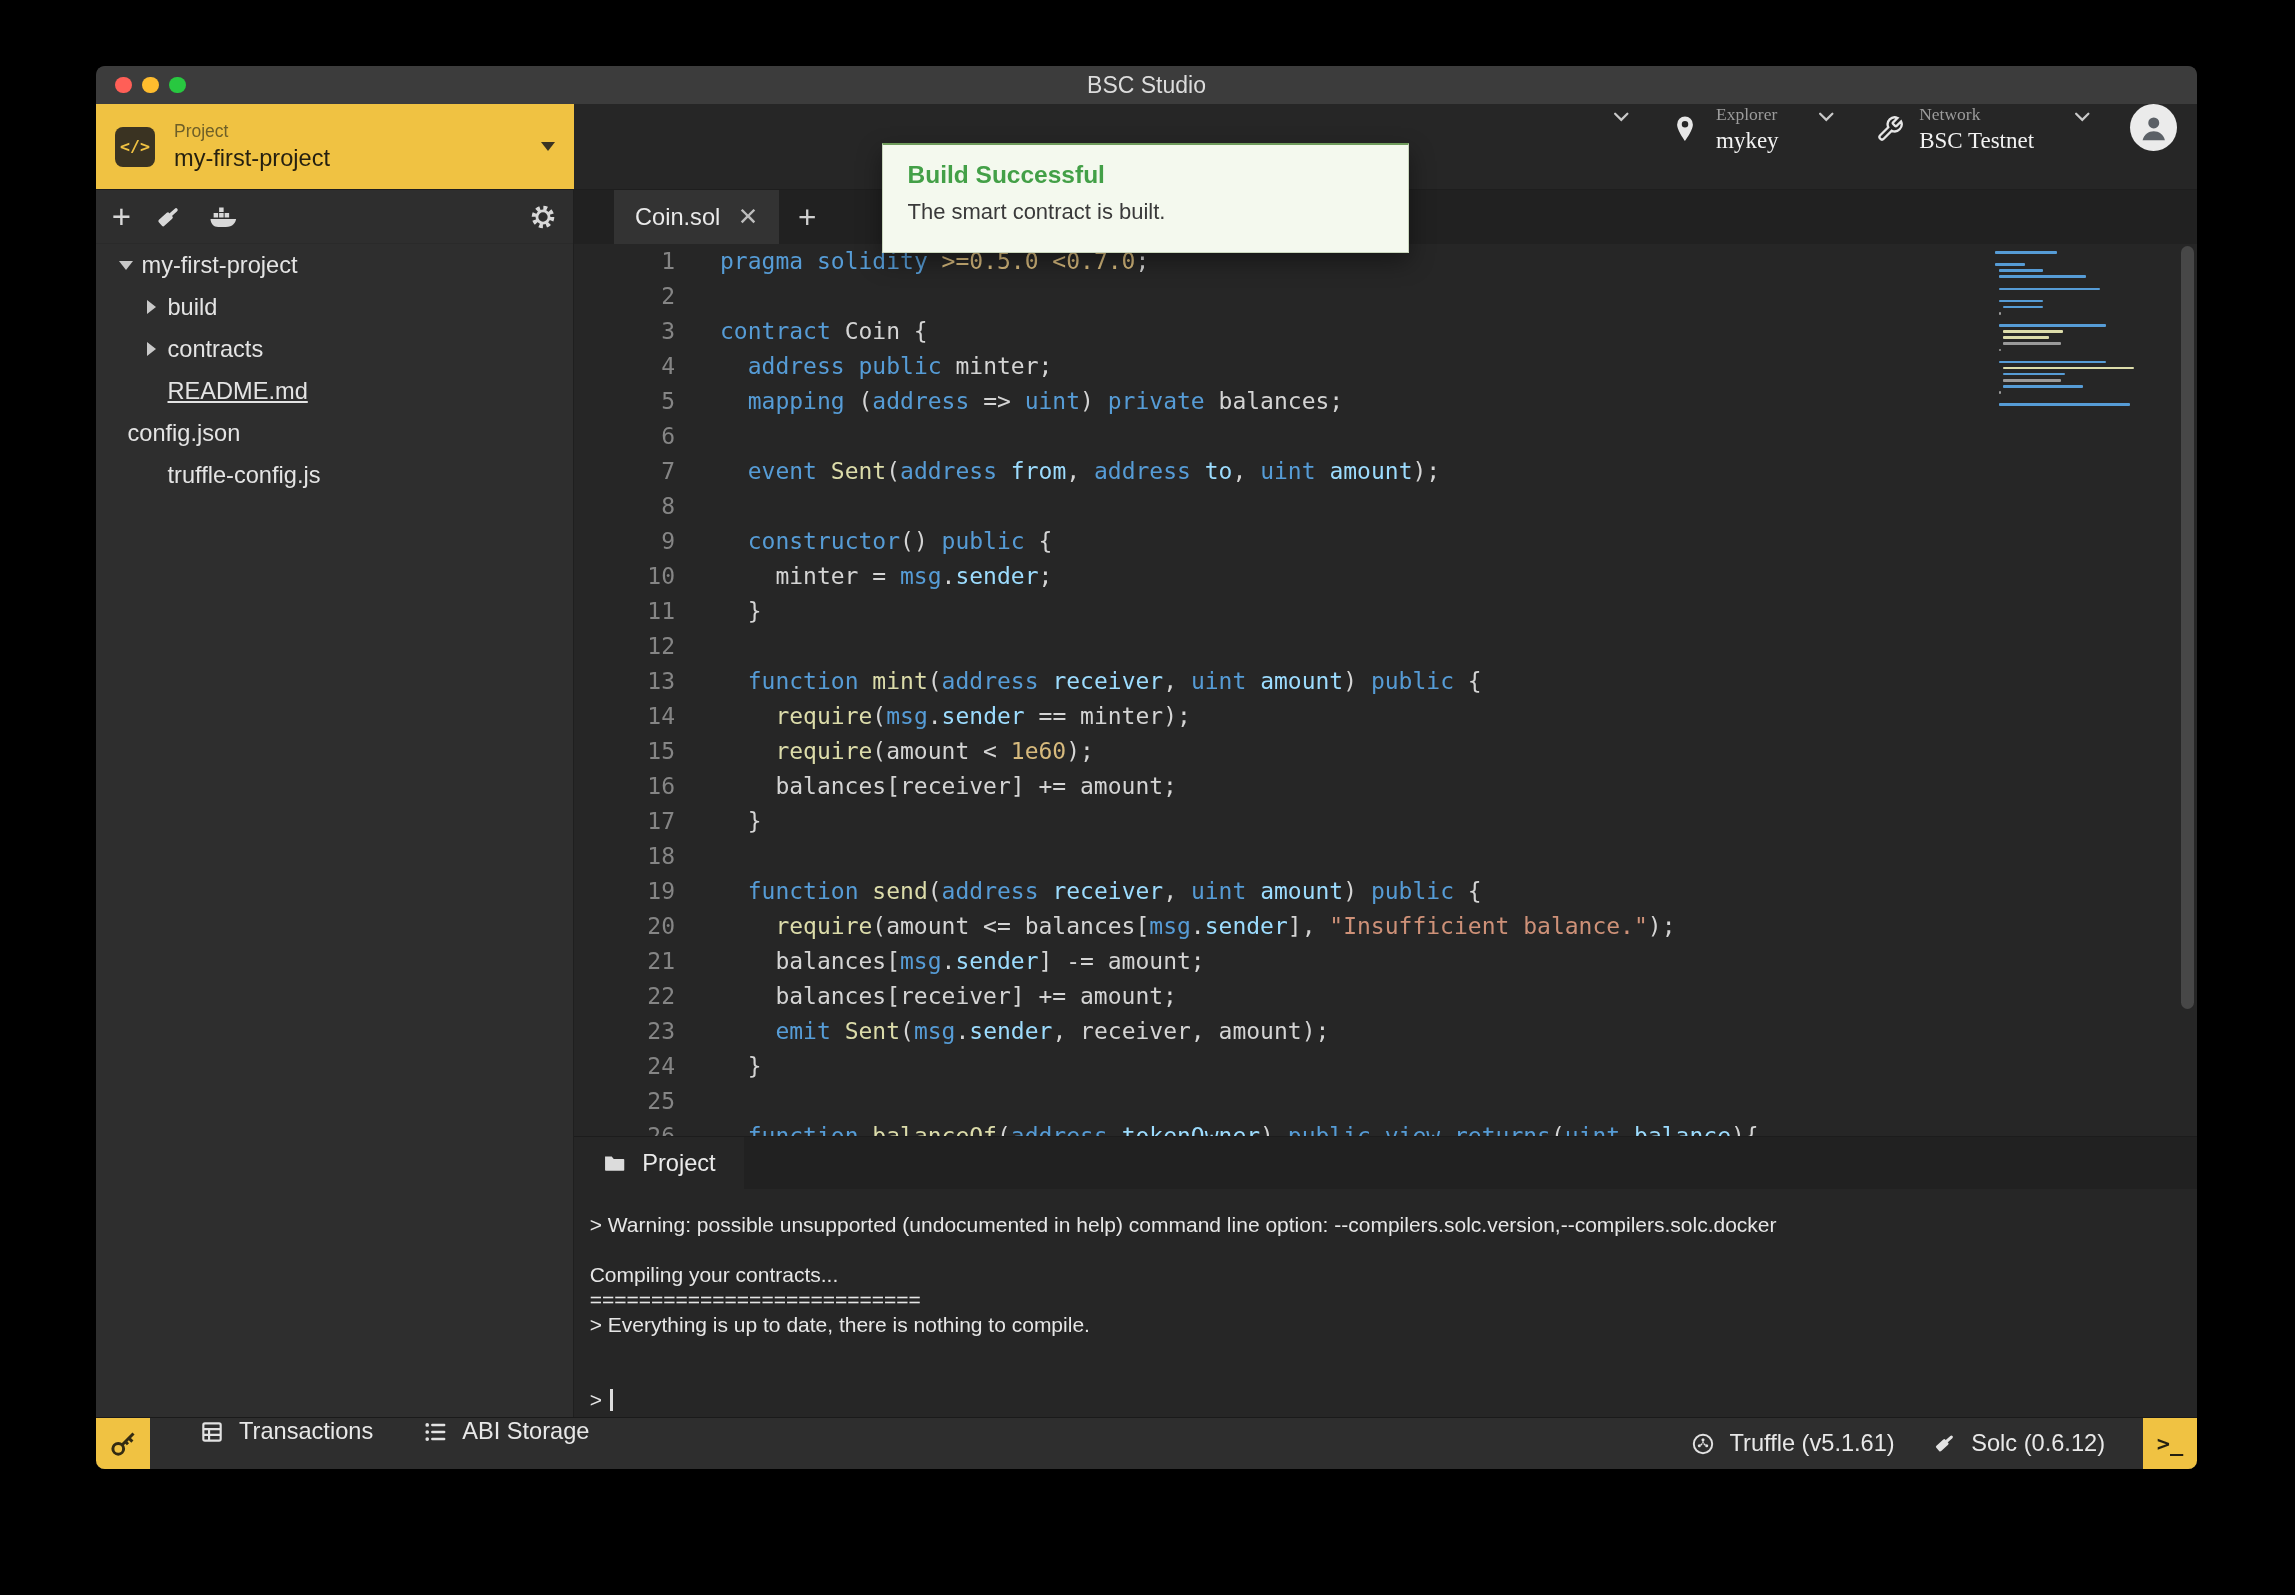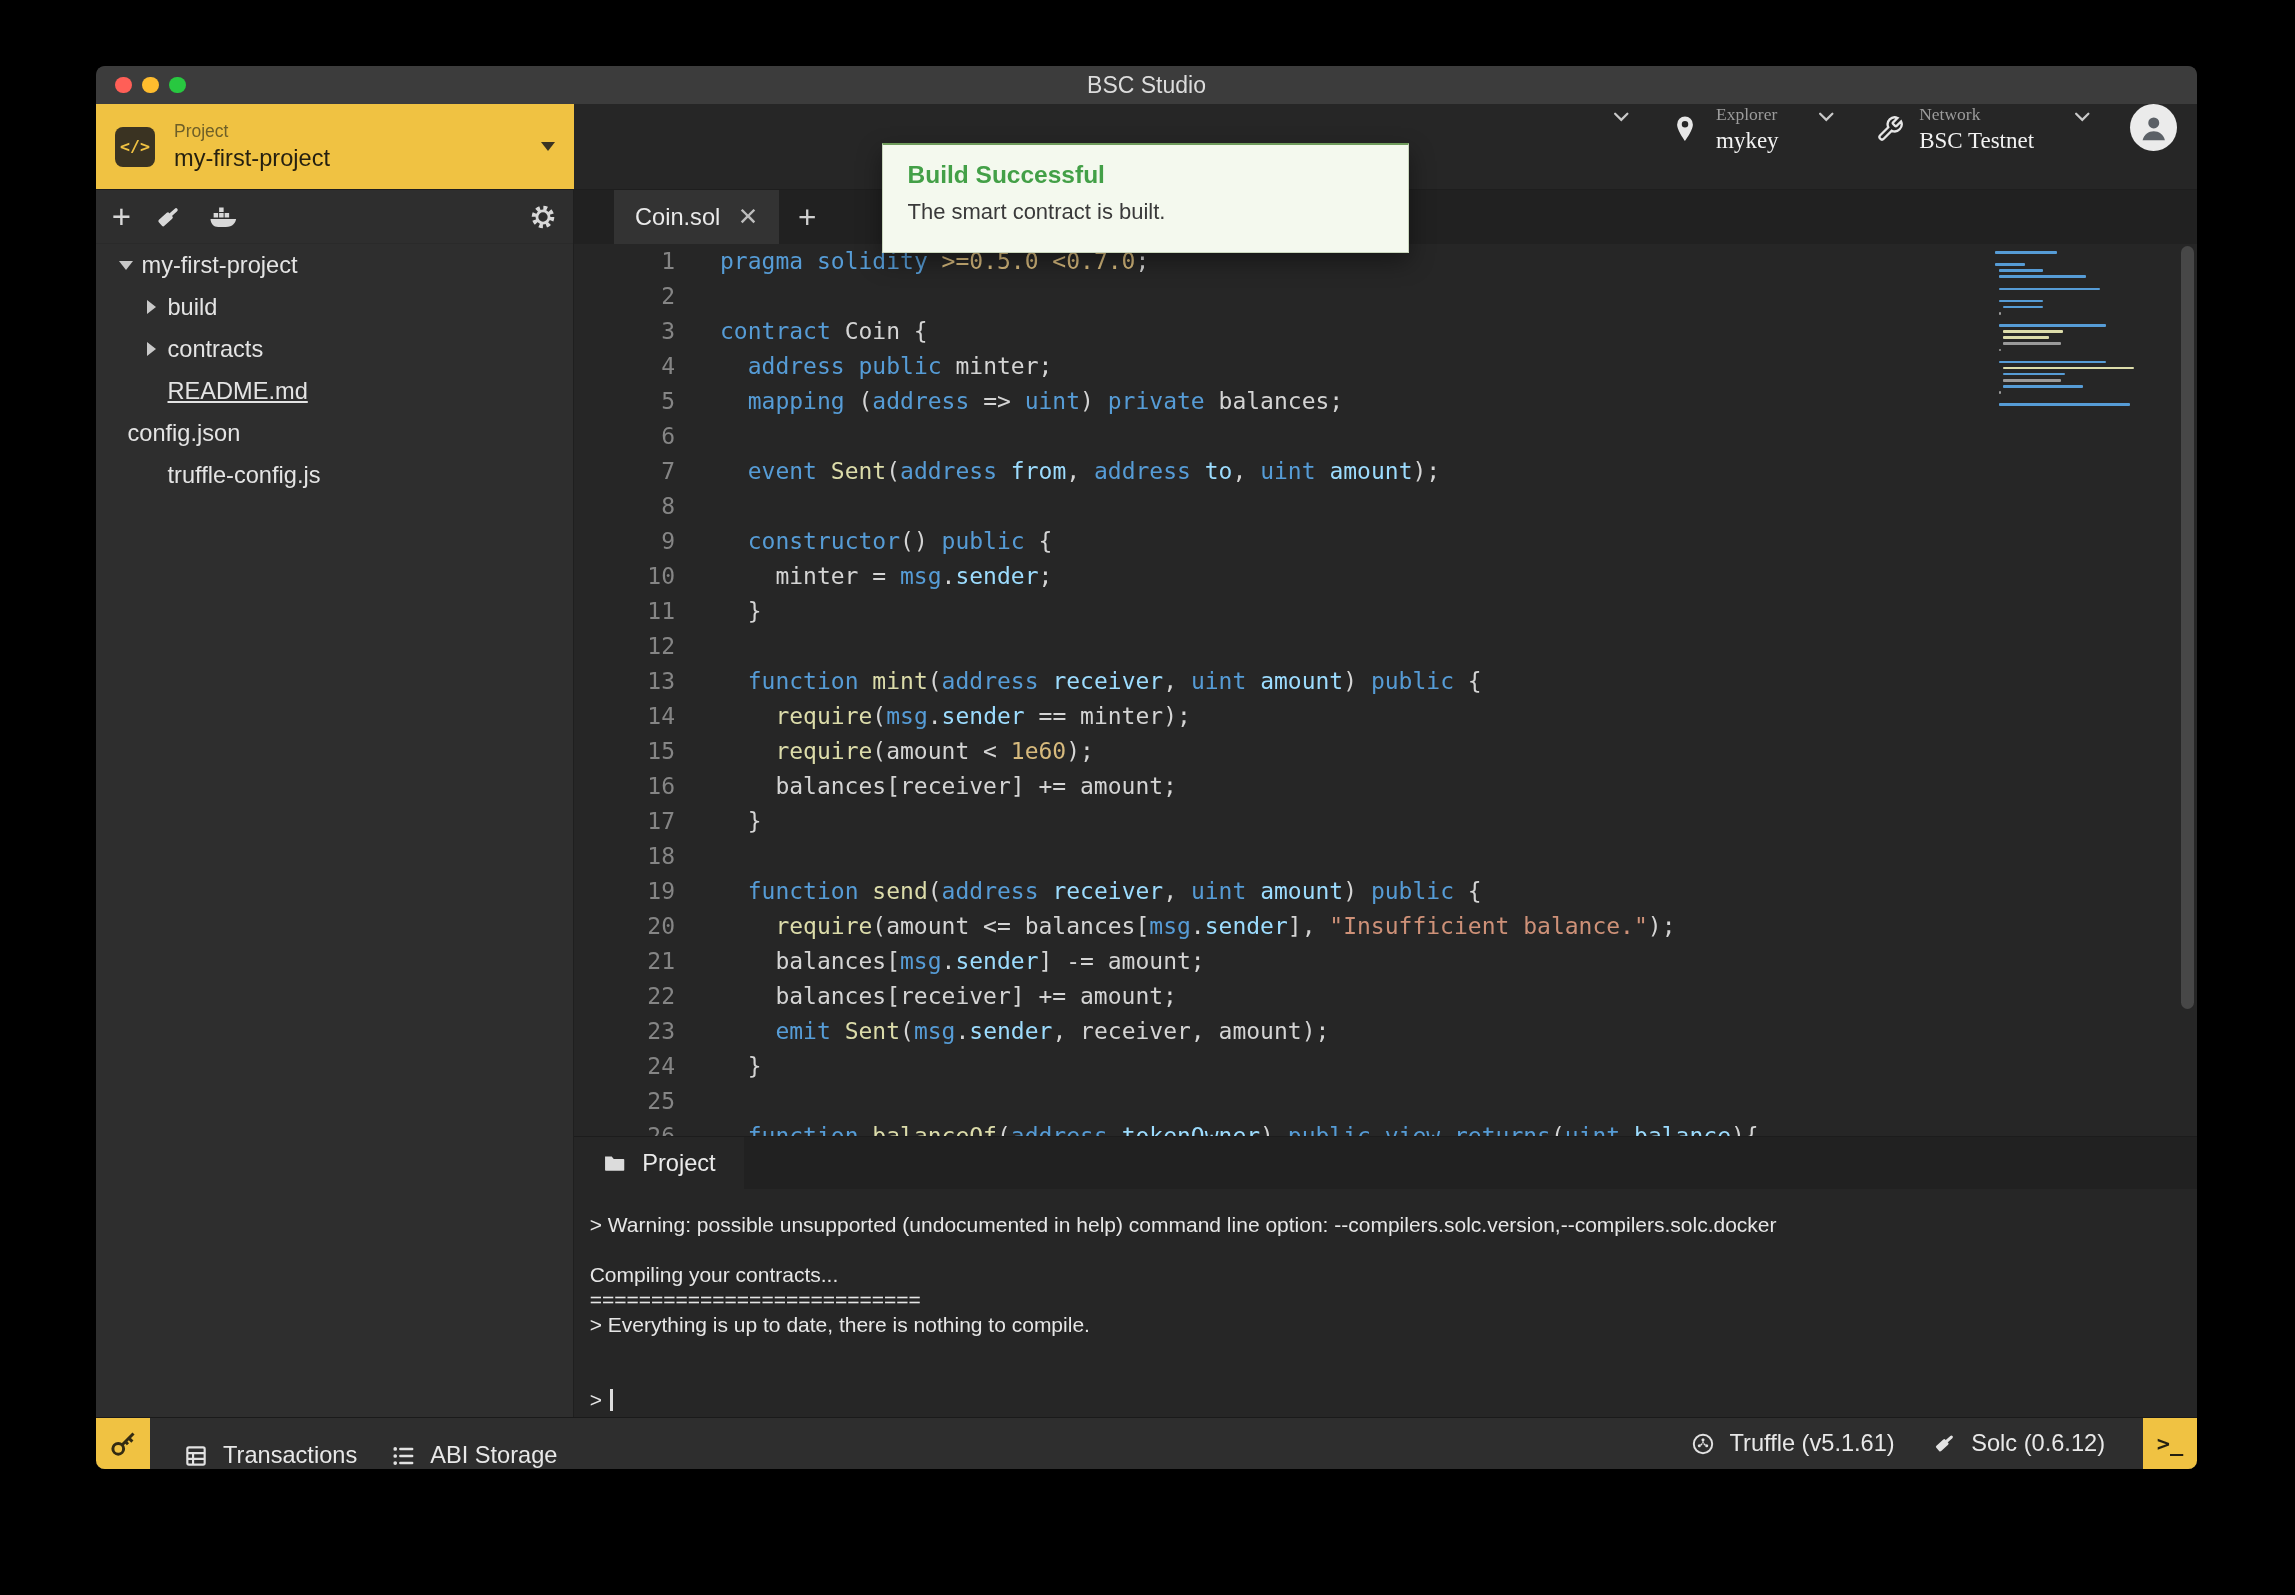--- a/index.html
+++ b/index.html
@@ -92,21 +92,21 @@
   .console-tabs { height:52px; flex:0 0 auto; background:#212121; display:flex; align-items:stretch; }
   .console-tab { background:#262626; display:flex; align-items:center; gap:15.7px; padding:0 28px;
                  color:#eaeaea; font-size:23.6px; cursor:pointer; }
   .console-out { flex:1; background:#262626; font-family:Liberation Sans, sans-serif; font-size:21px;
                  line-height:25px; color:#e6e6e6; padding:23px 0 0 15.7px; white-space:pre; overflow:hidden; }
   .console-line { min-height:25px; }
   .cursor { display:inline-block; width:2.6px; height:22px; background:#dcdcdc; vertical-align:text-bottom; margin-left:2.6px; }
 
   
   .statusbar { height:52px; flex:0 0 auto; background:#2e2e2e; border-top:0.9px solid #1a1a1a;
-               display:flex; align-items:flex-end; }
+               display:flex; align-items:flex-start;gap:16px; }
   .sb-key { width:54px; height:100%; background:#f0c242; display:flex; align-items:center; justify-content:center; cursor:pointer; }
   .sb-item { display:flex; align-items:center; gap:14px; color:#e8e8e8; font-size:23.6px; margin-left:33px; cursor:pointer; }
   .sb-right { margin-left:auto; display:flex; align-items:center; height:100%; }
   .sb-right .sb-item { margin-left:0; margin-right:38px; }
   .sb-term { width:54px; height:100%; background:#f0c242; display:flex; align-items:center; justify-content:center;
              font-family:"DejaVu Sans Mono",monospace; font-weight:bold; font-size:22px; color:#241f10; cursor:pointer; }
 </style>
 </head>
 <body>
 

